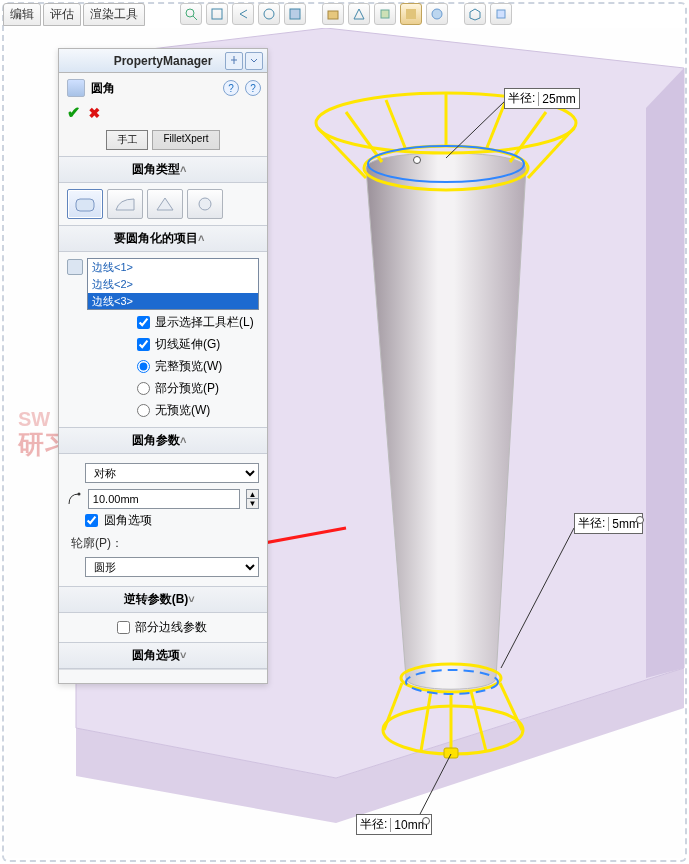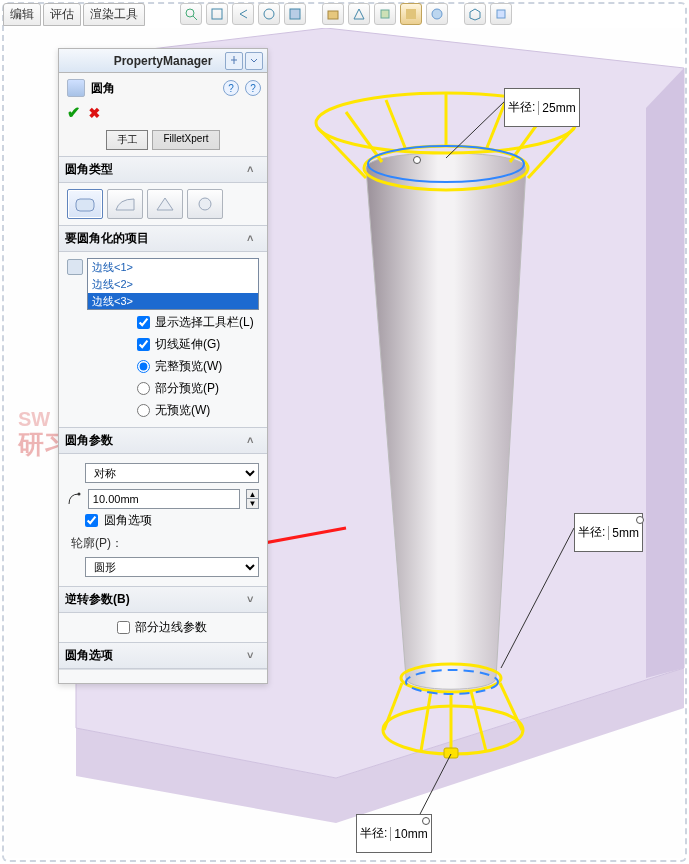--- a/index.html
+++ b/index.html
@@ -85,21 +85,21 @@
     border:1px solid #a8a8a8;
     font-size:10px;
   }
   .tab.active { background:linear-gradient(#f3f3f3,#e6e6e6); border:1px solid #7d7d7d; }
   .section-head {
     background:linear-gradient(#f2f4f7,#e6eaf0);
     border-top:1px solid #c8cdd6;
     border-bottom:1px solid #c8cdd6;
     padding:4px 6px;
     font-weight:bold;
-    display:flex; align-items:center; justify-content:space-between;
+    display:flex; align-items:center; justify-content:center;
   }
   .chev {
     width:14px;height:14px; color:#777; font-size:11px;
   }
   .section-body { padding:6px 8px; background:#f7f8f9; }
   .fillet-types { display:flex; gap:4px; }
   .ft-btn {
     width:36px; height:30px; border:1px solid #aeb4bd; border-radius:2px;
     background:linear-gradient(#fefefe,#e4e7ec);
     display:flex; align-items:center; justify-content:center;
@@ -136,21 +136,21 @@
     position:absolute; left:12px; top:380px;
     color:#e89a9a; font-size:20px; font-weight:bold;
     opacity:0.55;
     line-height:1.1;
     pointer-events: none;
   }
   .watermark .line2 { color:#e07878; font-size:26px;}
   .callout {
     position:absolute; display:flex; align-items:center;
     background:#fff; border:1px solid #666; font-size:12px;
-    padding:10px 3px;
+    padding:1px 3px;
   }
   .callout .lab { background:#fff; padding-right:3px;}
   .callout .val { border-left:1px solid #999; padding-left:3px;text-align:right;}
   .dot-handle {
     position:absolute; width:8px;height:8px; border:1px solid #555; border-radius:50%; background:#fff;
   }
 </style>
 </head>
 <body>
 

